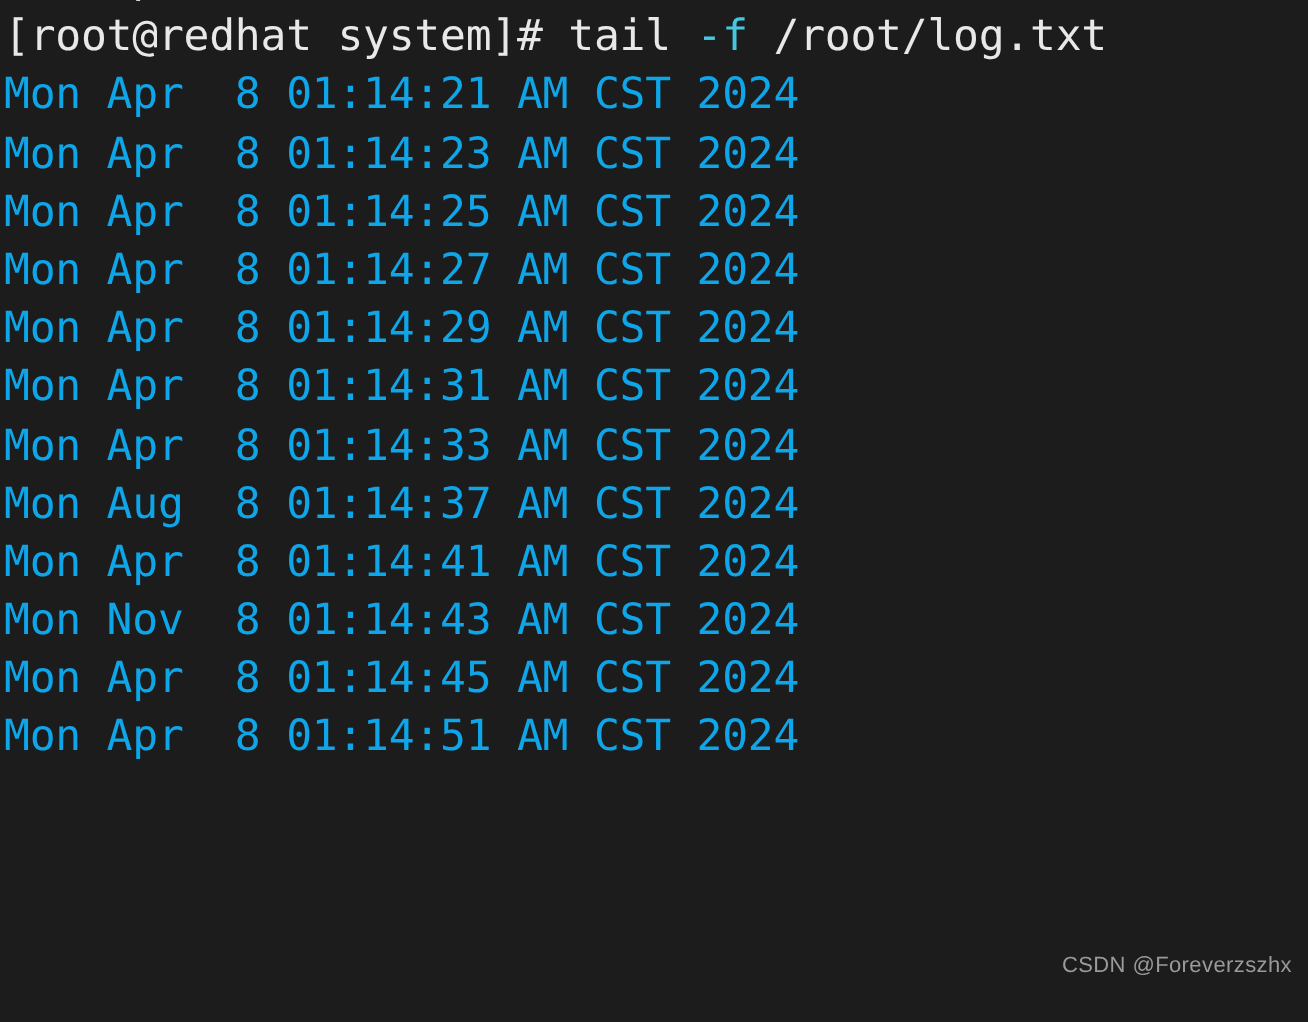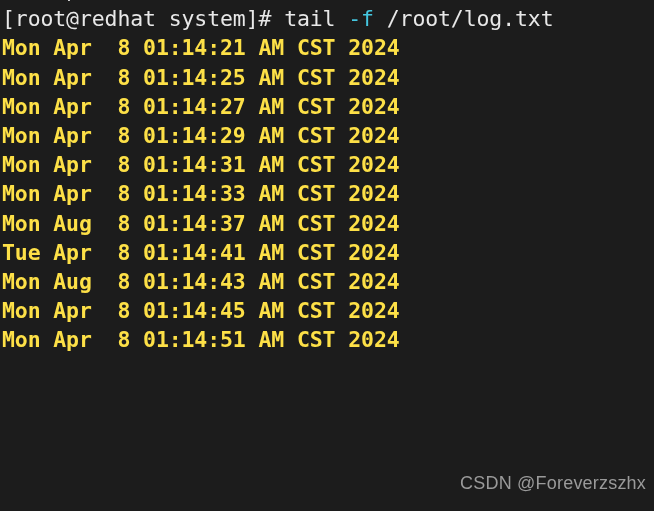--- a/index.html
+++ b/index.html
@@ -43,56 +43,56 @@
   .cmd-name {
     color: #e8e8e8;
   }
   .cmd-flag {
     color: #45c7e0;
   }
   .cmd-arg {
     color: #e8e8e8;
   }
   .log-line {
-    color: #fde047;
-    font-weight: bold;
+    color: #0ea5e9;
   }
   #watermark {
     position: absolute;
     right: 8px;
     bottom: 13px;
     color: #9a9a9a;
     font-family: "Liberation Sans", "DejaVu Sans", sans-serif;
-    font-size: 18px;
+    font-size: 11px;
     letter-spacing: 0.2px;
     white-space: pre;
     pointer-events: none;
   }
 </style>
 </head>
 <body>
 
 <div id="terminal">
 
   <div id="screen">
 
     <div class="line clipped-line">Mon Apr 8 01:14:19 AM CST 2024</div>
 
     <div class="line"><span class="prompt">[root@redhat system]# </span><span class="cmd-name">tail</span><span> </span><span class="cmd-flag">-f</span><span> </span><span class="cmd-arg">/root/log.txt</span></div>
 
     <div id="output">
         <div class="line log-line">Mon Apr  8 01:14:21 AM CST 2024</div>
+        <div class="line log-line">Mon Apr  8 01:14:23 AM CST 2024</div>
         <div class="line log-line">Mon Apr  8 01:14:25 AM CST 2024</div>
         <div class="line log-line">Mon Apr  8 01:14:27 AM CST 2024</div>
         <div class="line log-line">Mon Apr  8 01:14:29 AM CST 2024</div>
         <div class="line log-line">Mon Apr  8 01:14:31 AM CST 2024</div>
         <div class="line log-line">Mon Apr  8 01:14:33 AM CST 2024</div>
         <div class="line log-line">Mon Aug  8 01:14:37 AM CST 2024</div>
-        <div class="line log-line">Tue Apr  8 01:14:41 AM CST 2024</div>
-        <div class="line log-line">Mon Aug  8 01:14:43 AM CST 2024</div>
+        <div class="line log-line">Mon Apr  8 01:14:41 AM CST 2024</div>
+        <div class="line log-line">Mon Nov  8 01:14:43 AM CST 2024</div>
         <div class="line log-line">Mon Apr  8 01:14:45 AM CST 2024</div>
         <div class="line log-line">Mon Apr  8 01:14:51 AM CST 2024</div>
       </div>
 
   </div>
 
   <div id="watermark">CSDN @Foreverzszhx</div>
 
 </div>
 

